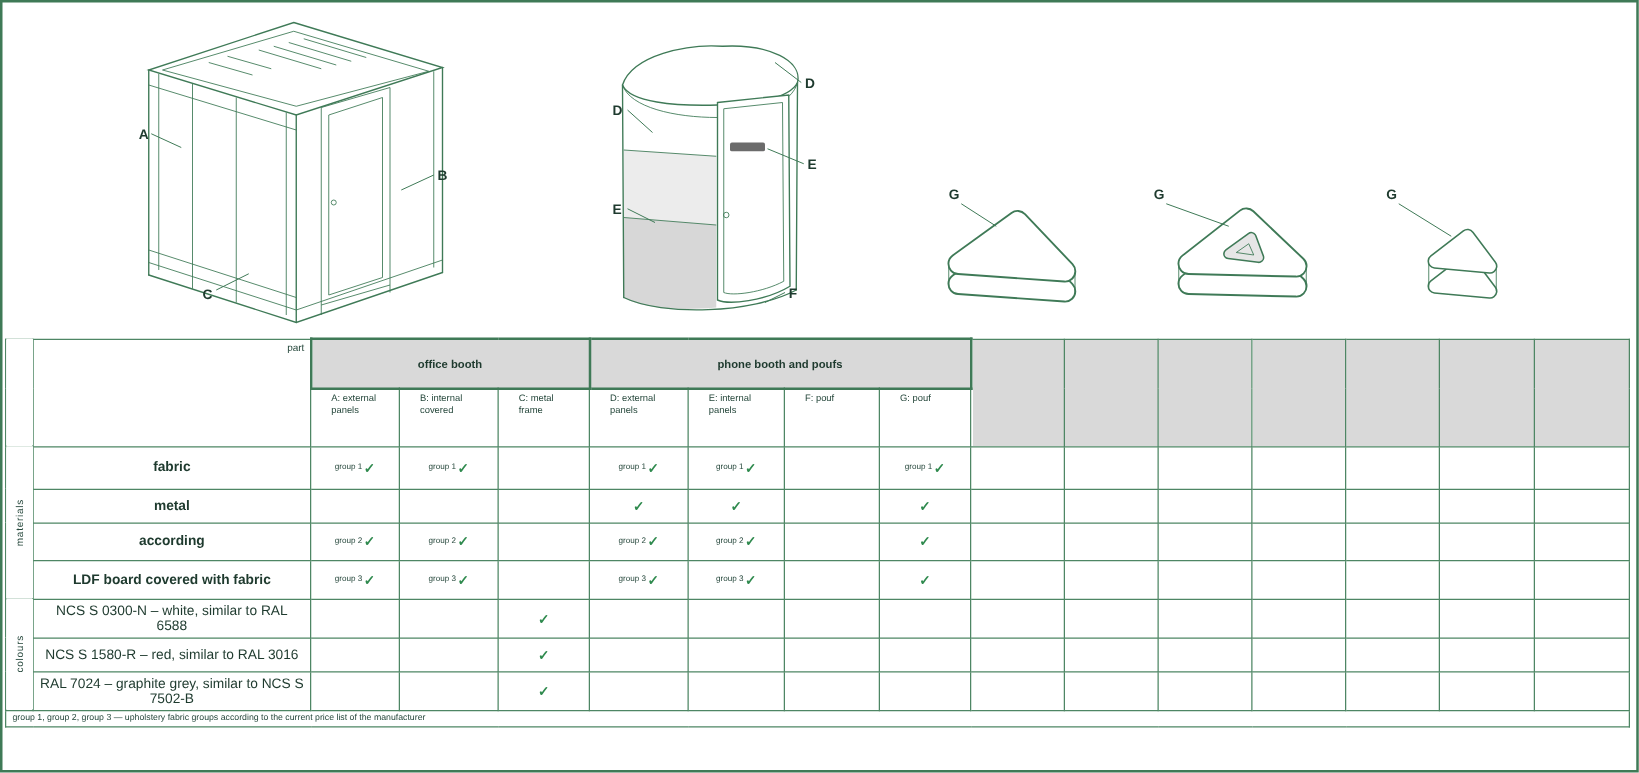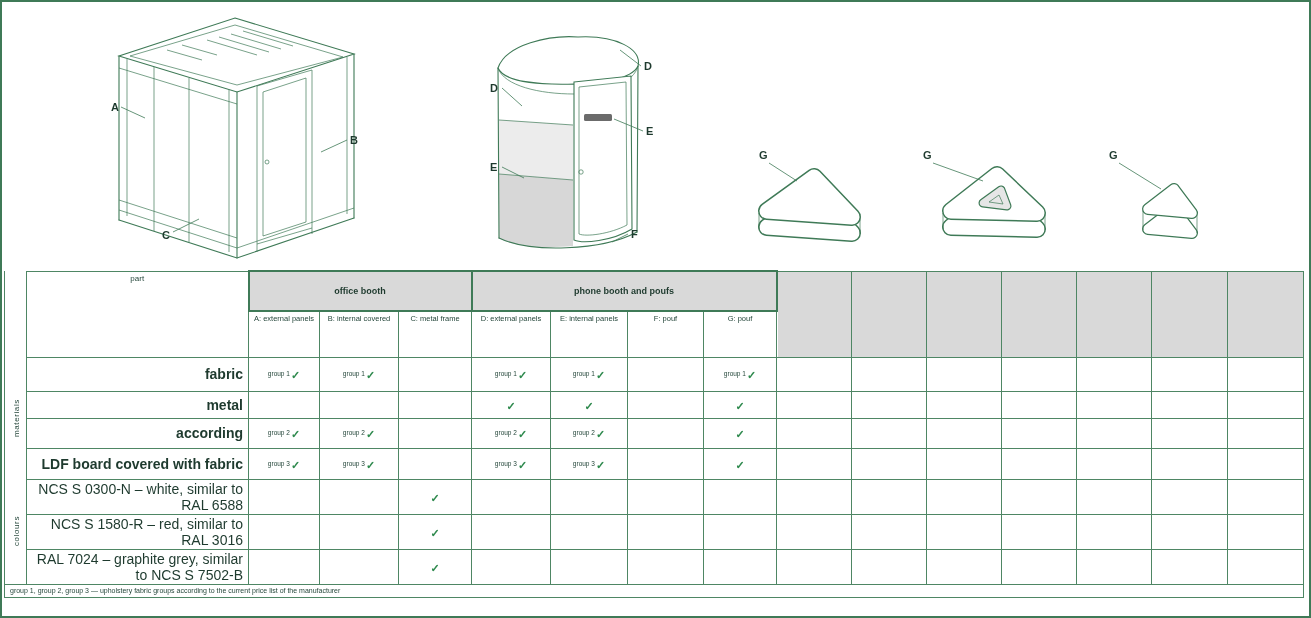--- a/index.html
+++ b/index.html
@@ -31,29 +31,29 @@
   .tri-i{fill:#fff;stroke:#fff;stroke-width:15;stroke-linejoin:round}
   .tri-os{fill:var(--line);stroke:var(--line);stroke-width:12;stroke-linejoin:round}
   .tri-is{fill:#fff;stroke:#fff;stroke-width:9.5;stroke-linejoin:round}
   .hole-o{fill:var(--line);stroke:var(--line);stroke-width:9;stroke-linejoin:round}
   .hole-i{fill:#e6e6e6;stroke:#e6e6e6;stroke-width:6.5;stroke-linejoin:round}
 
   table{border-collapse:collapse;table-layout:fixed;margin:0 2px}
   th,td{border:1px solid var(--grid);overflow:hidden}
   th.strip,td.strip{writing-mode:vertical-rl;transform:rotate(180deg);
     font-size:8px;letter-spacing:.6px;color:var(--ink);text-align:center;background:#fff}
-  th.corner{font-size:8px;font-weight:normal;text-align:center;vertical-align:top;
+  th.corner{font-size:8px;font-weight:normal;text-align:right;vertical-align:top;
     padding:2px 4px;background:#fff}
   th.group{height:40px;font-size:9px;font-weight:bold;text-align:center;
     padding:2px 7px;vertical-align:middle;background:var(--gray);
     border:2px solid var(--line);color:var(--dark)}
   th.gray{background:var(--gray)}
-  th.colhead{height:46px;font-size:7.5px;font-weight:normal;text-align:center;
-    vertical-align:top;padding:2px 4px;background:#fff;line-height:1.25;color:var(--ink)}
-  td.rowlabel{font-size:14px;padding:1px 5px;text-align:right;color:var(--dark)}
+  th.colhead{height:46px;font-size:7.5px;font-weight:normal;text-align:left;
+    vertical-align:top;padding:2px 16px;background:#fff;line-height:1.25;color:var(--ink)}
+  td.rowlabel{font-size:11px;padding:1px 5px;text-align:center;color:var(--dark)}
   td.rowlabel.mat{font-weight:bold}
   td.cellc{text-align:center;vertical-align:middle;white-space:nowrap}
   td.emptyc{background:#fff}
   .note{font-size:6.5px;color:var(--ink);position:relative;top:-3px;margin-right:1px}
   .check{font-size:11px;font-weight:bold;color:var(--check)}
   td.footnote{font-size:7px;padding:2px 5px;text-align:left;color:var(--ink);height:13px}
 </style>
 </head>
 <body>
 

